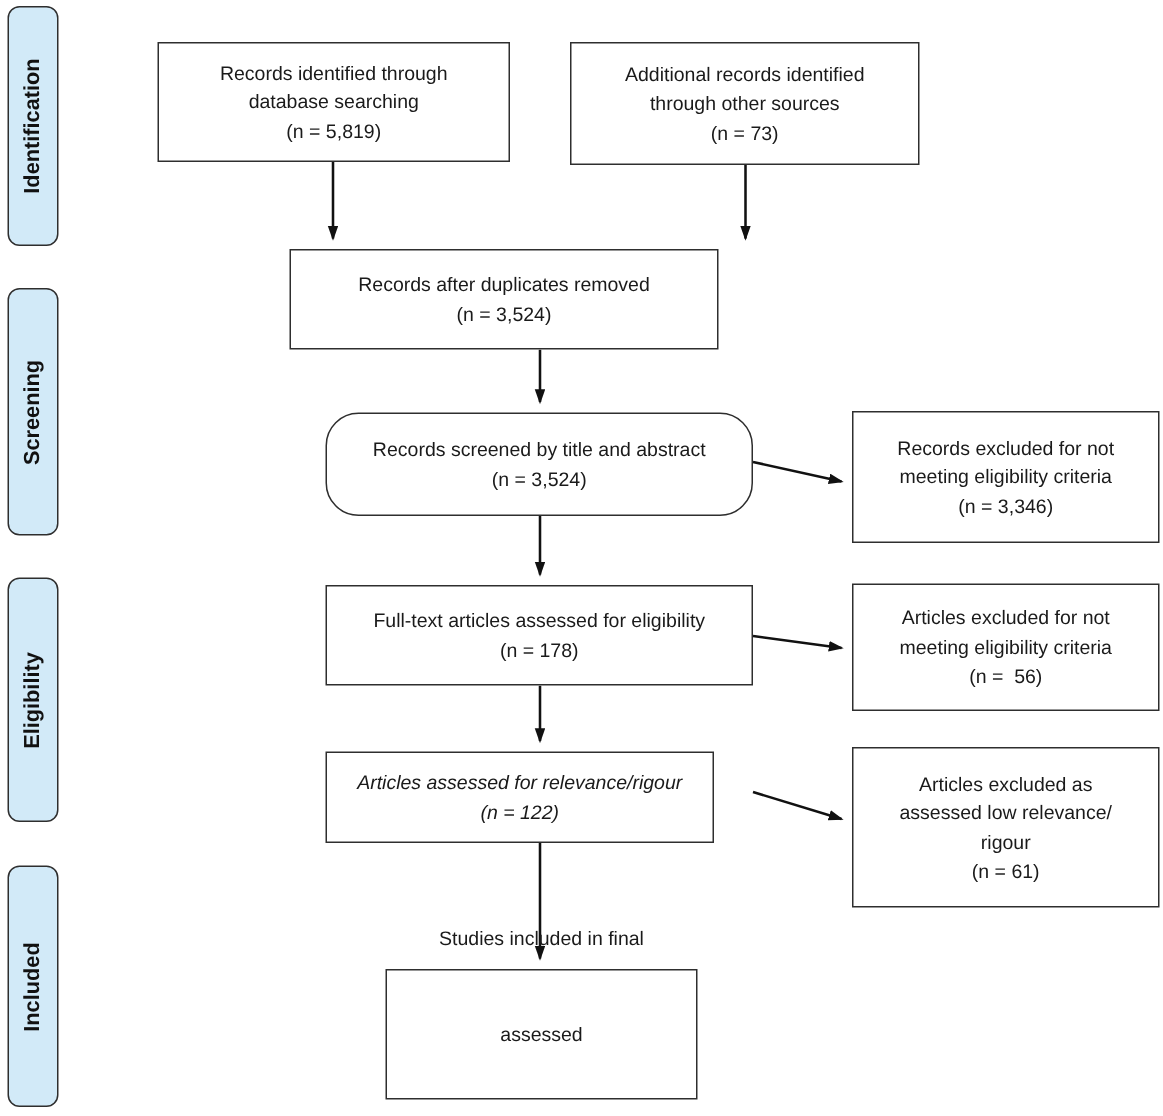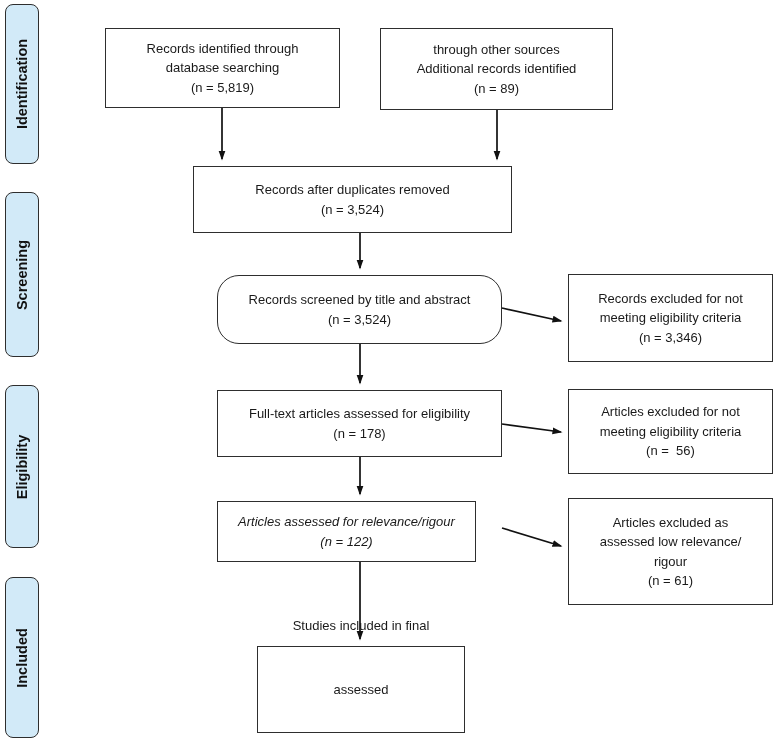--- a/index.html
+++ b/index.html
@@ -53,21 +53,21 @@
   .fbox .bline { white-space: pre-wrap; }
 
   
   #stage-identification { top: 4px;   height: 160px; }
   #stage-screening      { top: 192px; height: 165px; }
   #stage-eligibility    { top: 385px; height: 163px; }
   #stage-included       { top: 577px; height: 161px; }
 
   #box-db-search          { left: 105px; top: 28px;  width: 235px; height: 80px; }
   #box-other-sources      { left: 380px; top: 28px;  width: 233px; height: 82px; }
-  #box-duplicates-removed { left: 193px; top: 166px; width: 319px; height: 67px; }
+  #box-duplicates-removed { left: 193px; top: 166px; width: 286px; height: 67px; }
   #box-screened           { left: 217px; top: 275px; width: 285px; height: 69px; border-radius: 22px; }
   #box-excluded-screening { left: 568px; top: 274px; width: 205px; height: 88px; }
   #box-fulltext           { left: 217px; top: 390px; width: 285px; height: 67px; }
   #box-excluded-fulltext  { left: 568px; top: 389px; width: 205px; height: 85px; }
   #box-relevance          { left: 217px; top: 501px; width: 259px; height: 61px; font-style: italic; }
   #box-excluded-relevance { left: 568px; top: 498px; width: 205px; height: 107px; }
   #box-included-final     { left: 257px; top: 646px; width: 208px; height: 87px; gap: 44px; }
 </style>
 </head>
 <body>
@@ -106,23 +106,23 @@
     <span class="vlabel">Included</span>
   </div>
 
   <div class="fbox" id="box-db-search">
     <span class="bline">Records identified through</span>
     <span class="bline">database searching</span>
     <span class="bline">(n = 5,819)</span>
   </div>
 
   <div class="fbox" id="box-other-sources">
+    <span class="bline">Additional records identified</span>
     <span class="bline">through other sources</span>
-    <span class="bline">Additional records identified</span>
-    <span class="bline">(n = 89)</span>
+    <span class="bline">(n = 73)</span>
   </div>
 
   <div class="fbox" id="box-duplicates-removed">
     <span class="bline">Records after duplicates removed</span>
     <span class="bline">(n = 3,524)</span>
   </div>
 
   <div class="fbox" id="box-screened">
     <span class="bline">Records screened by title and abstract</span>
     <span class="bline">(n = 3,524)</span>

